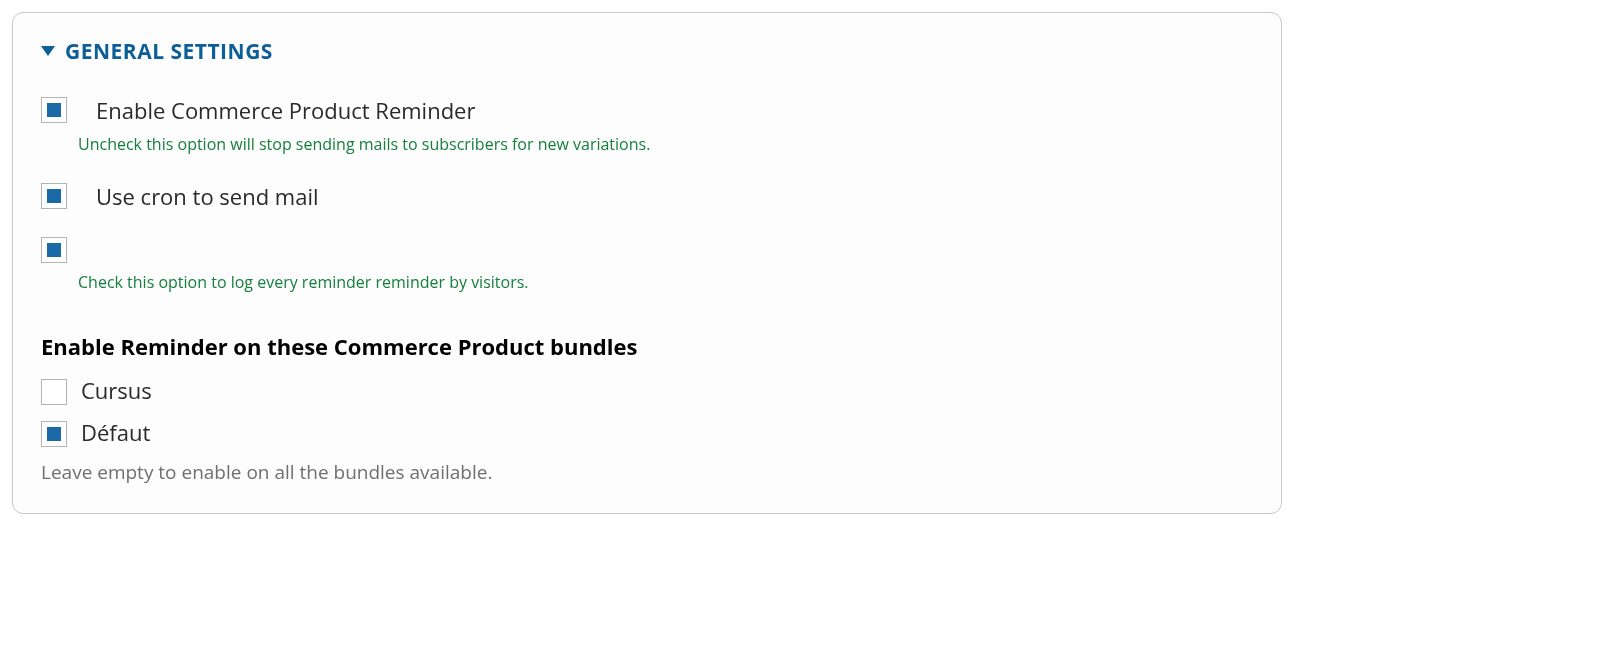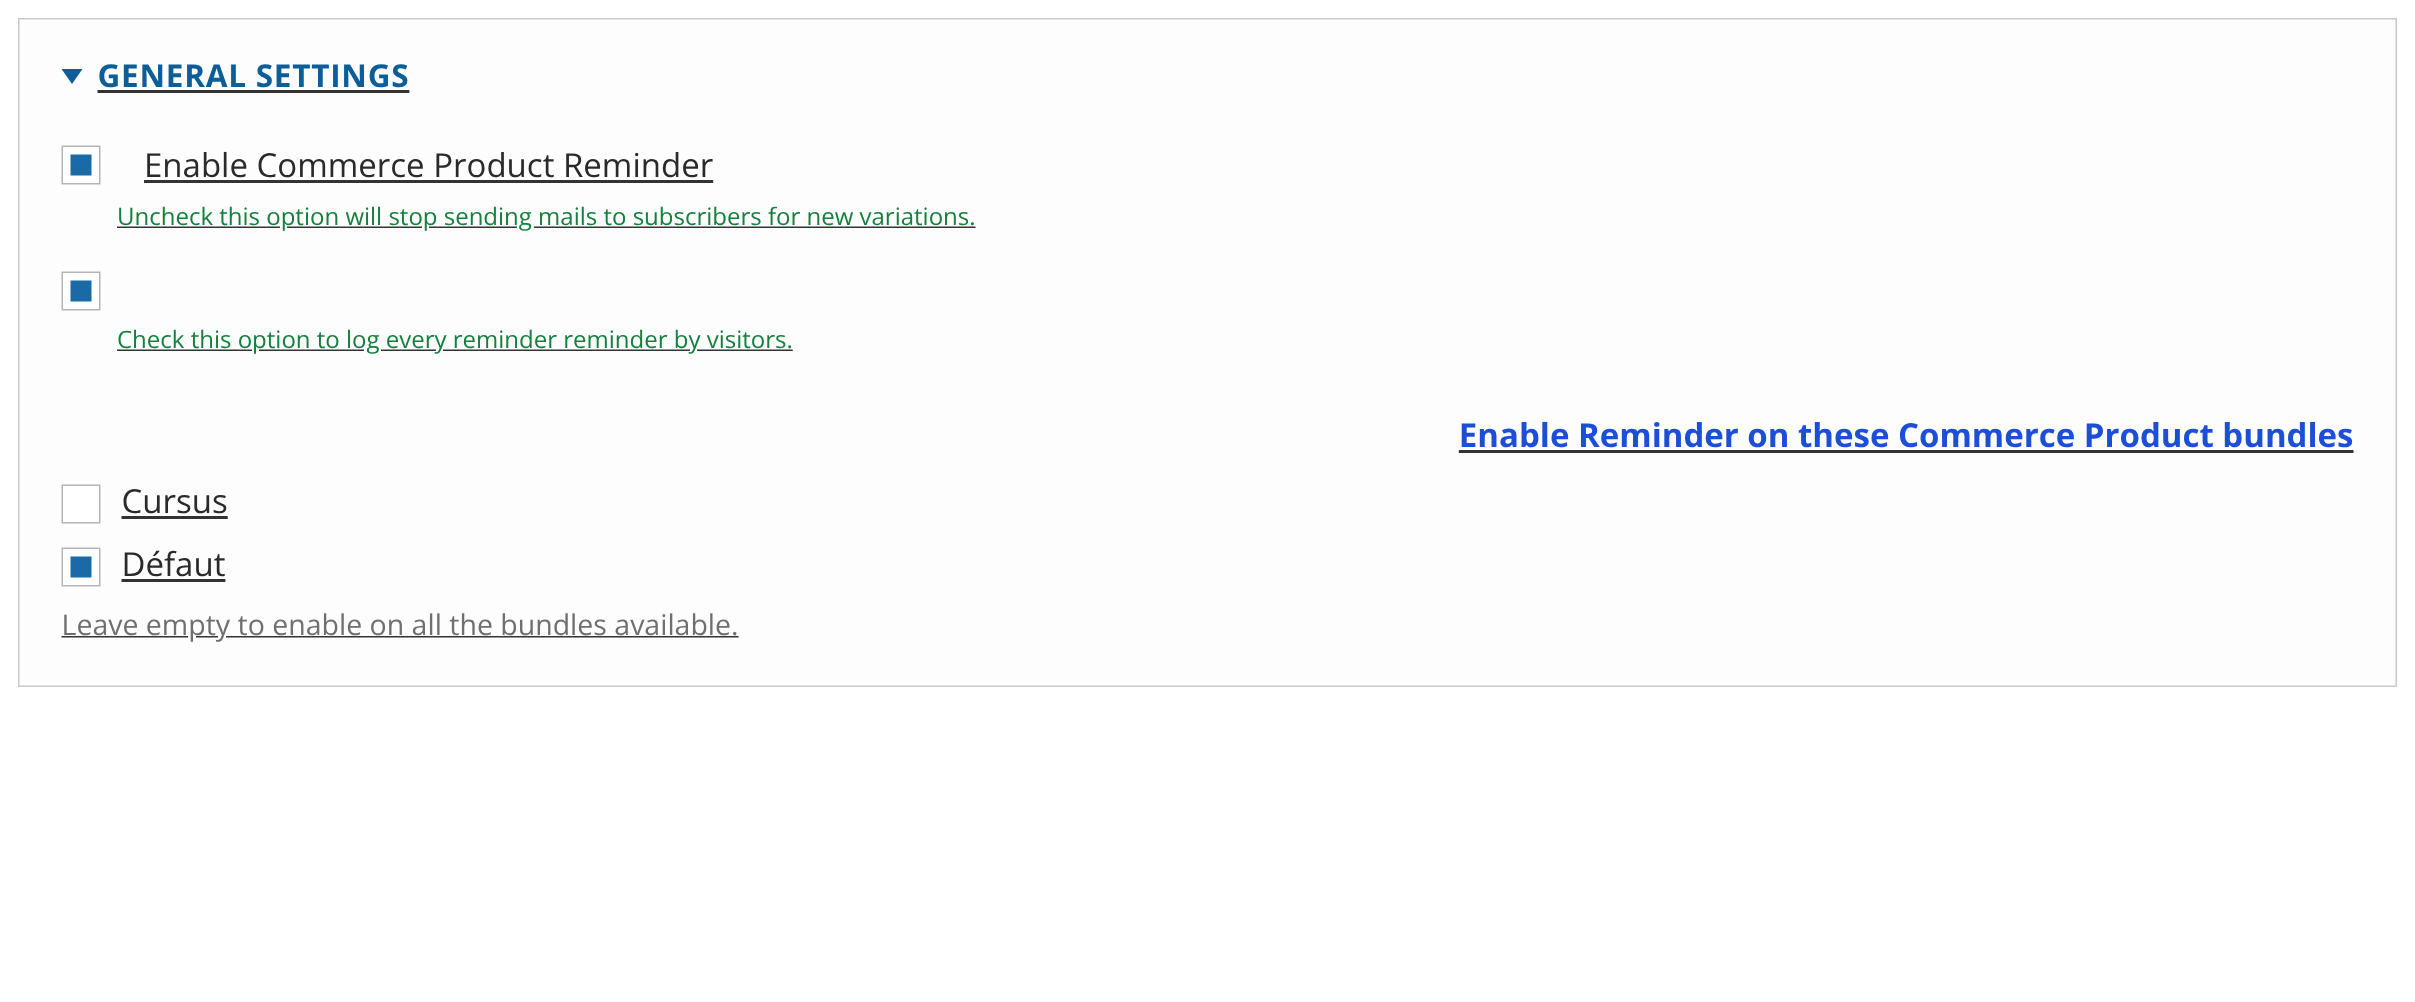--- a/index.html
+++ b/index.html
@@ -5,25 +5,24 @@
   * { box-sizing: border-box; }
   html, body {
     margin: 0; padding: 0;
     font-family: "Open Sans", "Helvetica Neue", Arial, sans-serif;
     background: #fff;
     color: #333;
   }
   .panel {
     margin: 12px;
     border: 1px solid #c9c9c9;
-    border-radius: 0;
+    border-radius: 11px;
     background: #fdfdfd;
     padding: 24px 28px 28px 28px;
-    width: 1586px;
-    text-decoration: underline;
+    width: 1270px;
   }
   .section-header {
     display: flex;
     align-items: center;
     gap: 10px;
     cursor: pointer;
     margin-bottom: 30px;
   }
   .section-title {
     color: #0b5e97;
@@ -69,24 +68,23 @@
   }
   .desc {
     margin-top: 8px;
     margin-left: 37px;
     font-size: 16px;
     color: #15803d;
   }
   .group-label {
     font-size: 22px;
     font-weight: 700;
-    color: #1d4ed8;
+    color: #000000;
     margin-top: 38px;
     margin-bottom: 14px;
-    text-align: right;
   }
   .bundle-item {
     display: flex;
     align-items: flex-end;
     gap: 14px;
     margin-bottom: 12px;
   }
   .help {
     font-size: 19px;
     color: #6f6f6f;
@@ -105,20 +103,24 @@
 
   <div class="form-item">
     <div class="cb-row">
       <span class="cb checked"></span>
       <span class="cb-label">Enable Commerce Product Reminder</span>
     </div>
     <div class="desc">Uncheck this option will stop sending mails to subscribers for new variations.</div>
   </div>
 
   <div class="form-item">
+    <div class="cb-row">
+      <span class="cb checked"></span>
+      <span class="cb-label">Use cron to send mail</span>
+    </div>
   </div>
 
   <div class="form-item">
     <div class="cb-row">
       <span class="cb checked"></span>
     </div>
     <div class="desc">Check this option to log every reminder reminder by visitors.</div>
   </div>
 
   <div class="group-label">Enable Reminder on these Commerce Product bundles</div>

